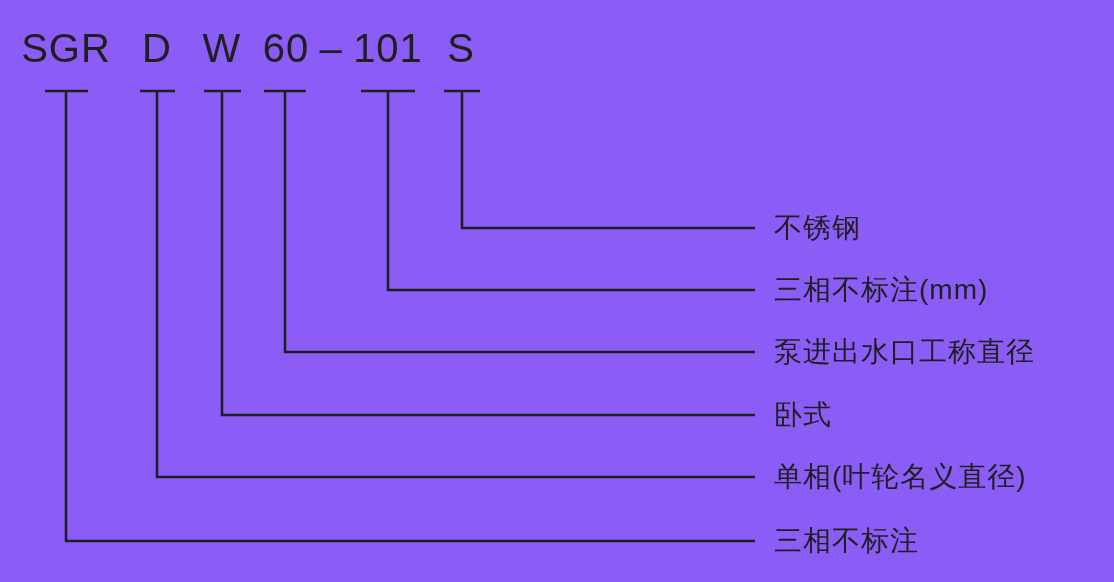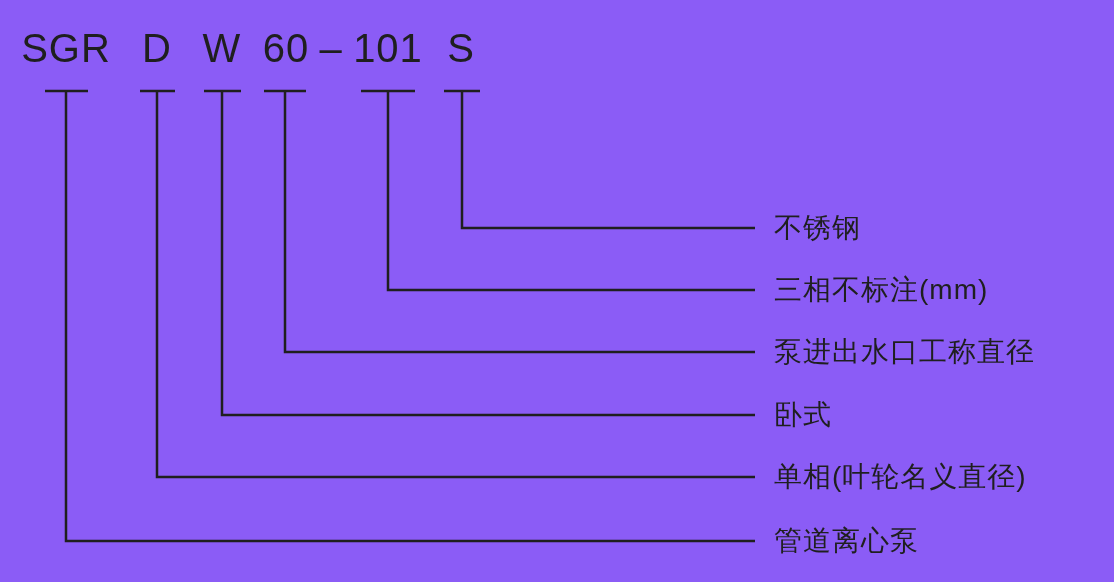--- a/index.html
+++ b/index.html
@@ -93,16 +93,16 @@
     <span class="code-segment" style="left:388px">101</span>
     <span class="code-segment" style="left:461px">S</span>
   </div>
 
   <div>
     <span class="legend-label" style="top:228px">不锈钢</span>
     <span class="legend-label" style="top:290px">三相不标注(mm)</span>
     <span class="legend-label" style="top:352px">泵进出水口工称直径</span>
     <span class="legend-label" style="top:415px">卧式</span>
     <span class="legend-label" style="top:477px">单相(叶轮名义直径)</span>
-    <span class="legend-label" style="top:541px">管道离心泵</span>
+    <span class="legend-label" style="top:541px">三相不标注</span>
   </div>
 
 </div>
 
 </body></html>

